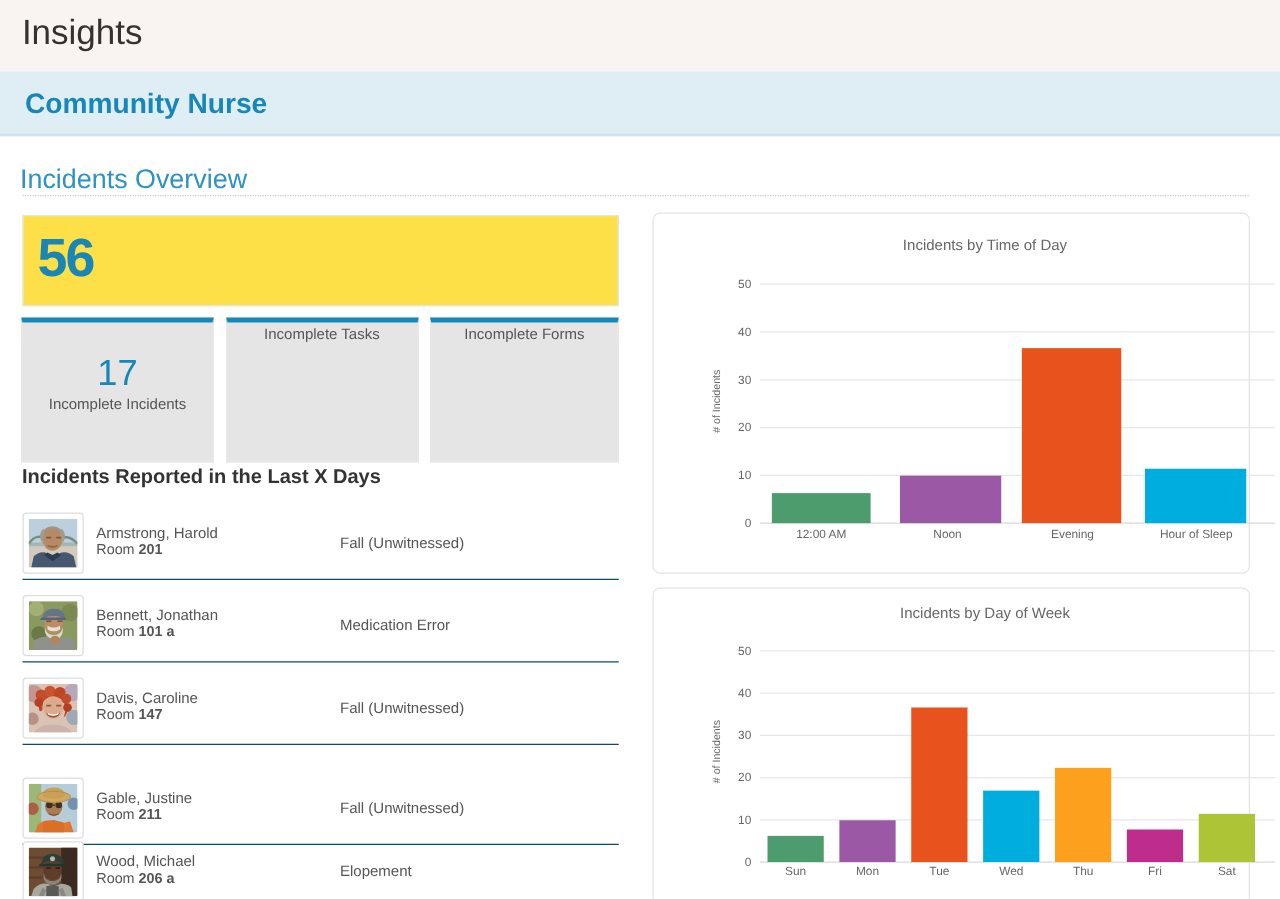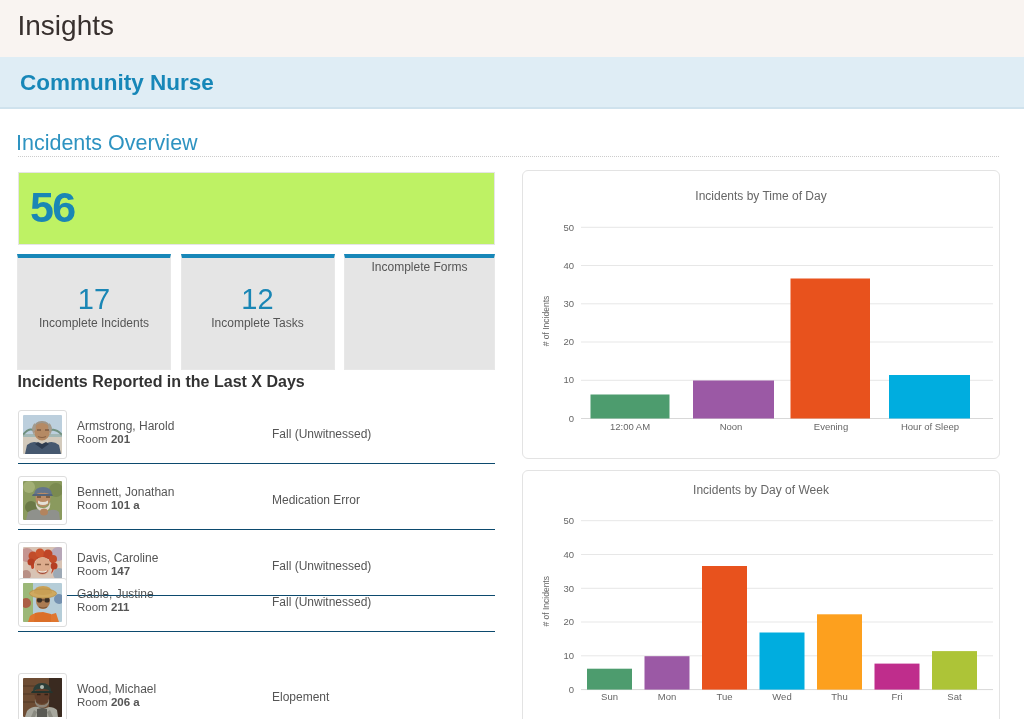--- a/index.html
+++ b/index.html
@@ -9,42 +9,42 @@
 
 .hdr { top:0; left:0; width:1024px; height:57px; background:#f9f4f1; }
 .hdr h1 { position:absolute; left:17.5px; top:12px; font-size:28px; line-height:28px; font-weight:normal; color:#38302e; }
 
 .band { top:57px; left:0; width:1024px; height:52px; background:#dfedf5; border-bottom:2px solid #cfe2ed;text-align:right; }
 .band h2 { position:absolute; left:20px; top:15px; font-size:22.5px; line-height:22.5px; font-weight:bold; color:#1787b8; }
 
 .h2over { left:16px; top:133px; font-size:21.5px; line-height:21.5px; font-weight:normal; color:#2e93c1; }
 .dotrule { left:18px; top:156px; width:981px; height:0; border-top:1px dotted #ccc; }
 
-.statbox { left:18px; top:172px; width:477px; height:73px; background:#bef264; border:1px solid #e5e5e5; }
+.statbox { left:18px; top:172px; width:477px; height:73px; background:#fde047; border:1px solid #e5e5e5; }
 .statnum { position:absolute; left:11px; top:12.6px; font-size:43px; line-height:43px; letter-spacing:-1.6px; font-weight:bold; color:#1a86b5; }
 .stattxt { position:absolute; left:72px; top:18px; font-size:13px; letter-spacing:-0.4px; color:#4a4a4a; line-height:18px; }
 .stattxt .red { color:#c34a4a; }
 
 .card { top:253.5px; height:116px; background:#e5e5e5; border:1px solid #e8e8e8; border-top:4px solid #1787b8; text-align:center; }
 .c1 { left:17px; width:154px; }
 .c2 { left:180.5px; width:154px; }
 .c3 { left:344px; width:151px; }
 .cardnum { margin-top:27px; font-size:29px; color:#1a86b5; line-height:29px; }
 .cardlbl { font-size:12px; color:#555; line-height:18px; }
 
 .h3list { left:17.5px; top:373.5px; font-size:16px; line-height:16px; font-weight:bold; color:#333; }
 
 .row { left:18px; width:477px; height:66px; border-bottom:1px solid #0c4a6e; }
 .avatar { position:absolute; left:0px; top:11.5px; width:49px; height:49px; background:#fff; border:1px solid #ddd; border-radius:3px; padding:4px; }
 .avatar svg { display:block; width:39px; height:39px; border-radius:1px; }
 .pname { position:absolute; left:59px; top:21.8px; font-size:12px; color:#555; line-height:13px; }
 .pname .room { font-size:11.5px; }
 .ptype { position:absolute; left:254px; top:30.3px; font-size:12px; line-height:12px; color:#555; }
 
-.chartcard { left:522px; width:478px; background:#fff; border:1px solid #e3e3e3; border-radius:6px; }
+.chartcard { left:522px; width:478px; background:#fff; border:1px solid #e3e3e3; border-radius:6px;padding-left:27px; }
 .cc1 { top:170px; height:289px; }
 .cc2 { top:470px; height:310px; }
 </style>
 </head>
 <body>
 
 <div class="abs hdr">
     <h1>Insights</h1>
   </div>
 <div class="abs band">
@@ -56,21 +56,20 @@
 
 <div class="abs statbox">
   <div class="statnum">56</div>
 </div>
 
 <div class="abs card c1">
     <div class="cardnum">17</div>
     <div class="cardlbl">Incomplete Incidents</div>
   </div>
 <div class="abs card c2">
-    <div class="cardnum">12</div>
     <div class="cardlbl">Incomplete Tasks</div>
   </div>
 <div class="abs card c3">
     <div class="cardlbl">Incomplete Forms</div>
   </div>
 
 <div class="abs h3list">Incidents Reported in the Last X Days</div>
 
 <div class="abs row" style="top:398px;">
   <div class="avatar">
@@ -130,21 +129,21 @@
 <ellipse cx="19.5" cy="19" rx="8" ry="9" fill="#dcab8c"></ellipse>
 <path d="M14,17.5 h4 M22,17.5 h4" stroke="#8a5f44" stroke-width="1.3"></path>
 <path d="M14,23 q5.5,5 11,0 q-1,4 -5.5,4 q-4.5,0 -5.5,-4 Z" fill="#a04c3c"></path>
 <path d="M15,23.2 q4.5,2.5 9,0 l-0.5,1.5 q-4,1.8 -8,0 Z" fill="#f2efe8"></path>
 <path d="M4,39 Q10,32 19,33 Q29,32 35,39 Z" fill="#cbb3ab"></path>
 </svg>
     </div>
   <div class="pname">Davis, Caroline<br><span class="room">Room <b>147</b></span></div>
   <div class="ptype">Fall (Unwitnessed)</div>
 </div>
-<div class="abs row" style="top:566px;padding-left:32px;">
+<div class="abs row" style="top:610px;padding-left:32px;">
   <div class="avatar">
       <svg viewBox="0 0 39 39">
 <rect width="39" height="39" fill="#b5cdd8"></rect>
 <rect width="10" height="39" fill="#9cb878"></rect>
 <circle cx="3" cy="20" r="5" fill="#b04838" opacity="0.8"></circle>
 <circle cx="36" cy="16" r="5" fill="#5878a0" opacity="0.7"></circle>
 <path d="M5,39 L7,33 Q13,28 20,30 L26,32 L33,30 L36,39 Z" fill="#e0762f"></path>
 <path d="M12,30 l8,-1 l8,2 l0,8 l-17,0 Z" fill="#db6f28"></path>
 <ellipse cx="20" cy="18" rx="7" ry="8" fill="#ab7c52"></ellipse>
 <circle cx="16.5" cy="17" r="2.6" fill="#3a3026"></circle>

